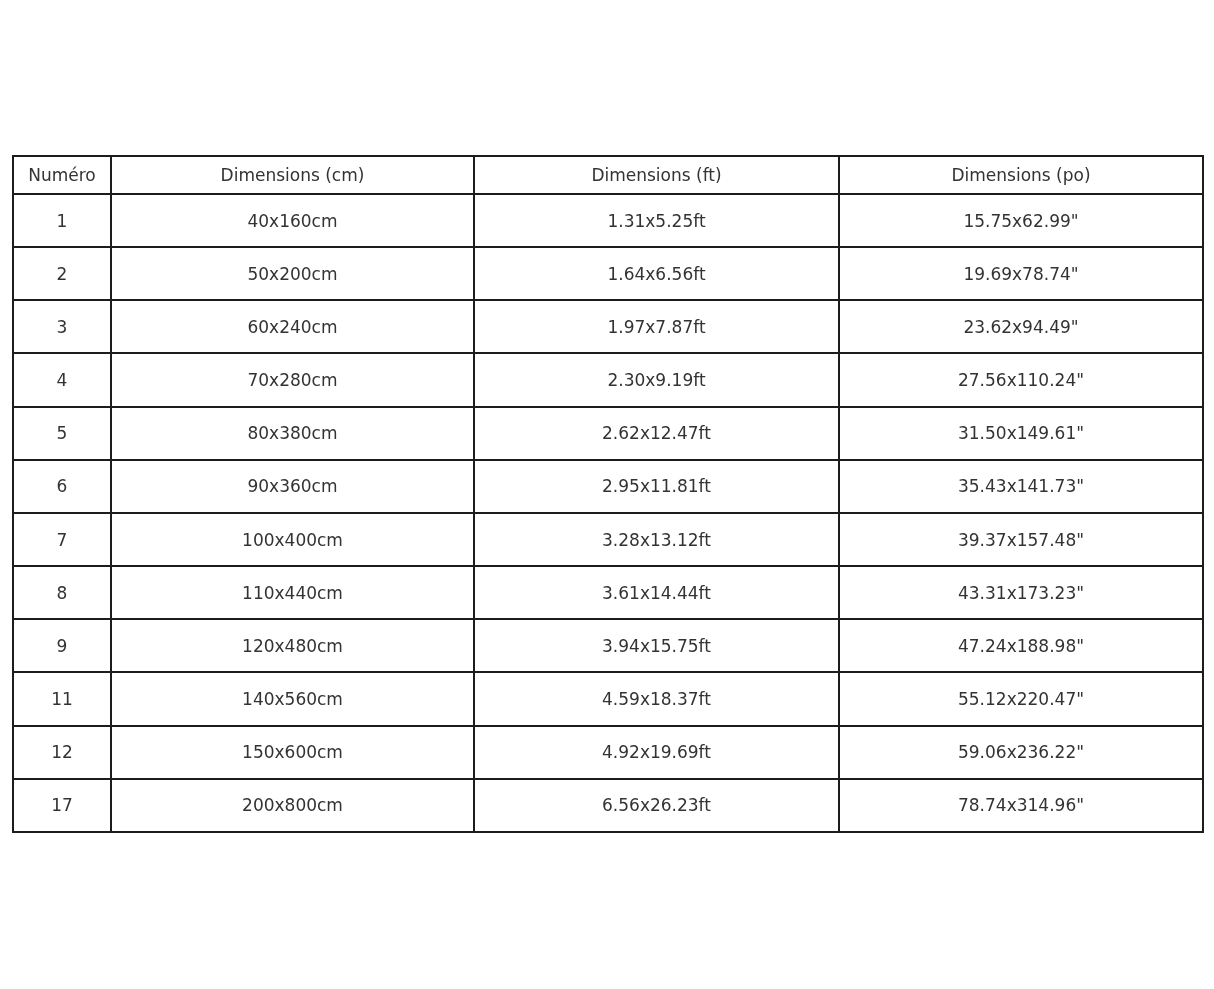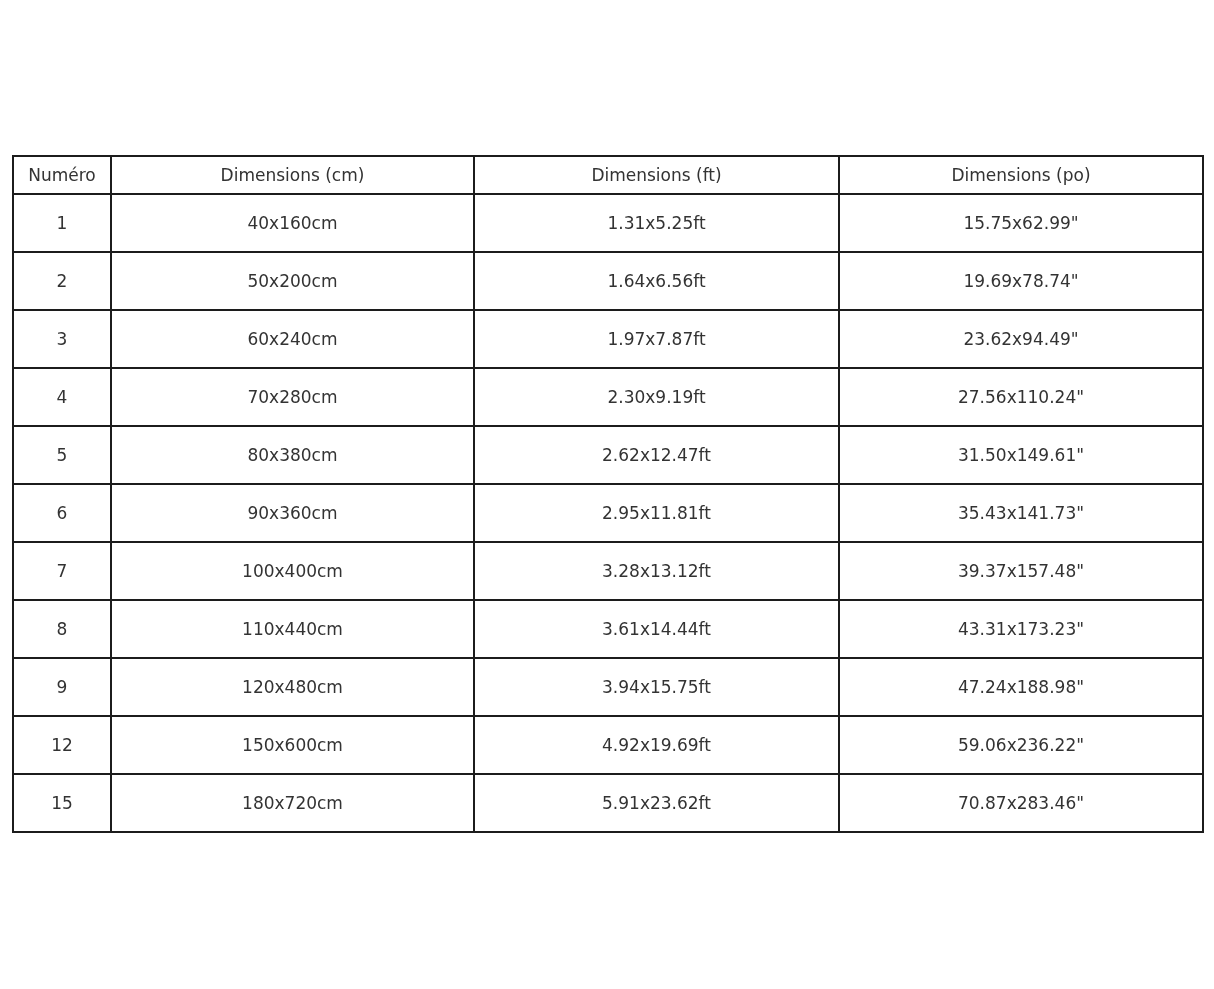--- a/index.html
+++ b/index.html
@@ -111,26 +111,32 @@
           <td>3.61x14.44ft</td>
           <td>43.31x173.23"</td>
         </tr>
         <tr>
           <td>9</td>
           <td>120x480cm</td>
           <td>3.94x15.75ft</td>
           <td>47.24x188.98"</td>
         </tr>
         <tr>
+          <td>11</td>
+          <td>140x560cm</td>
+          <td>4.59x18.37ft</td>
+          <td>55.12x220.47"</td>
+        </tr>
+        <tr>
           <td>12</td>
           <td>150x600cm</td>
           <td>4.92x19.69ft</td>
           <td>59.06x236.22"</td>
         </tr>
         <tr>
-          <td>15</td>
-          <td>180x720cm</td>
-          <td>5.91x23.62ft</td>
-          <td>70.87x283.46"</td>
+          <td>17</td>
+          <td>200x800cm</td>
+          <td>6.56x26.23ft</td>
+          <td>78.74x314.96"</td>
         </tr>
       </tbody>
   </table>
 </div>
 
 </body></html>

